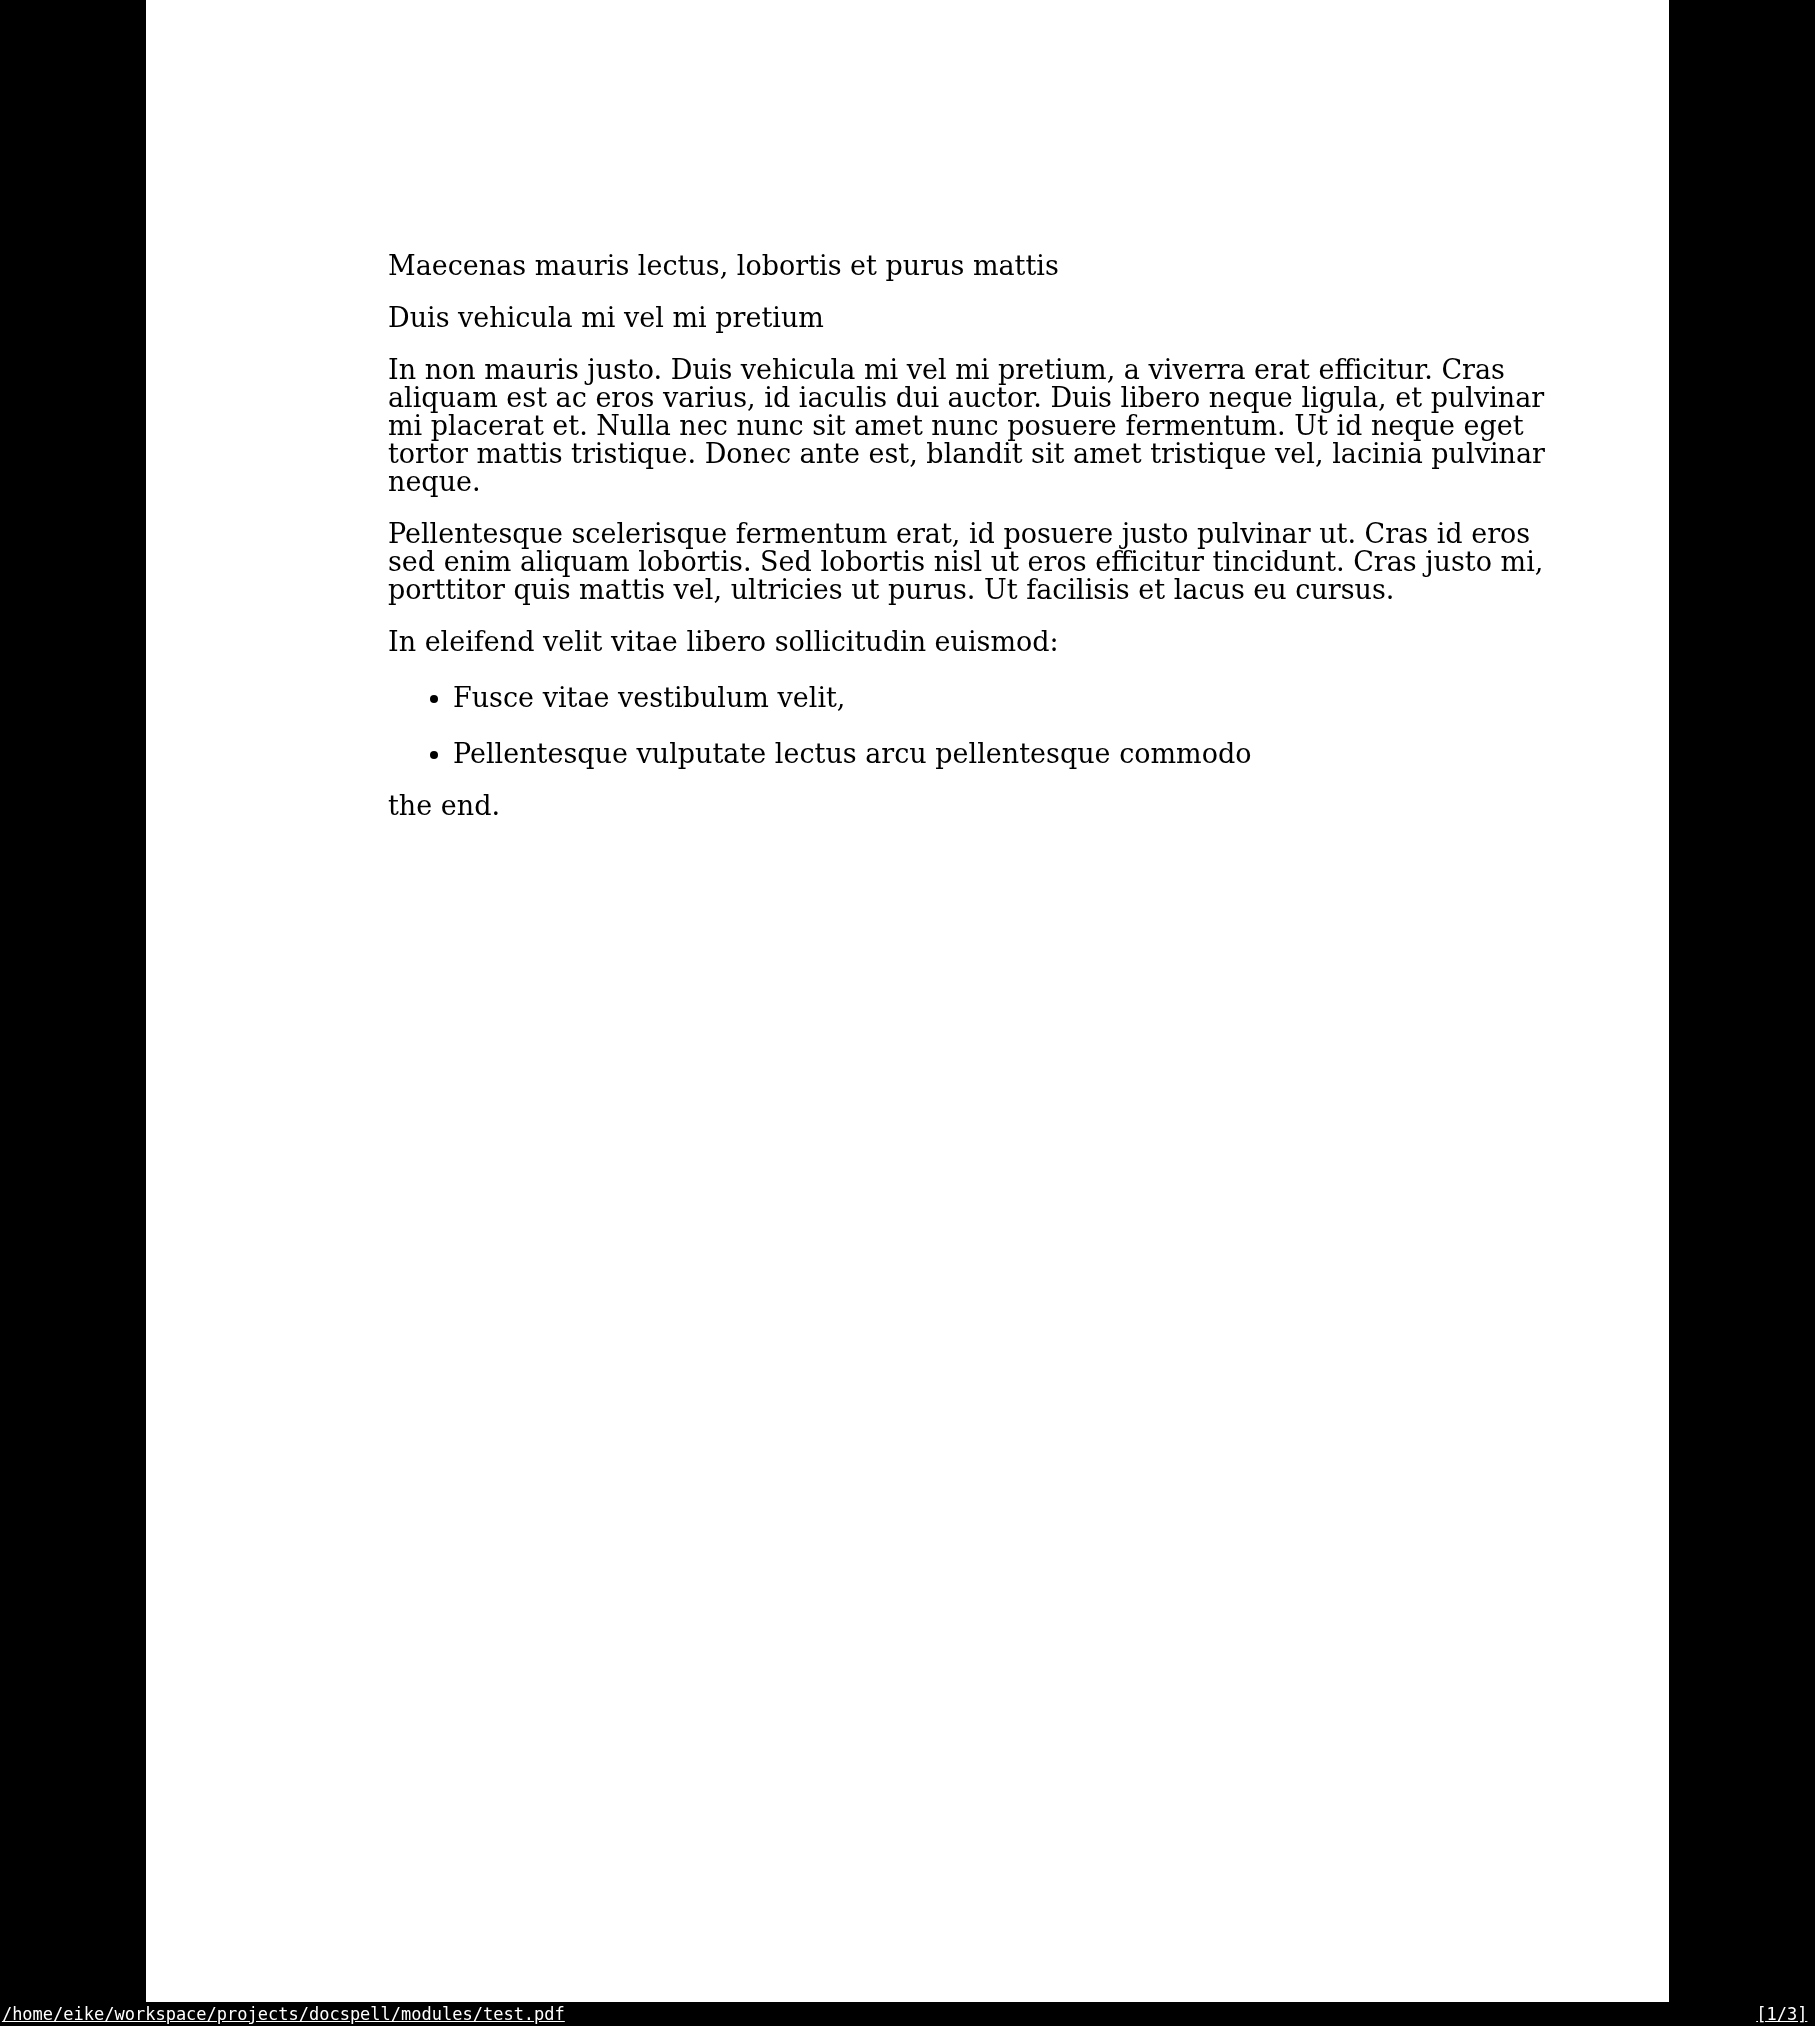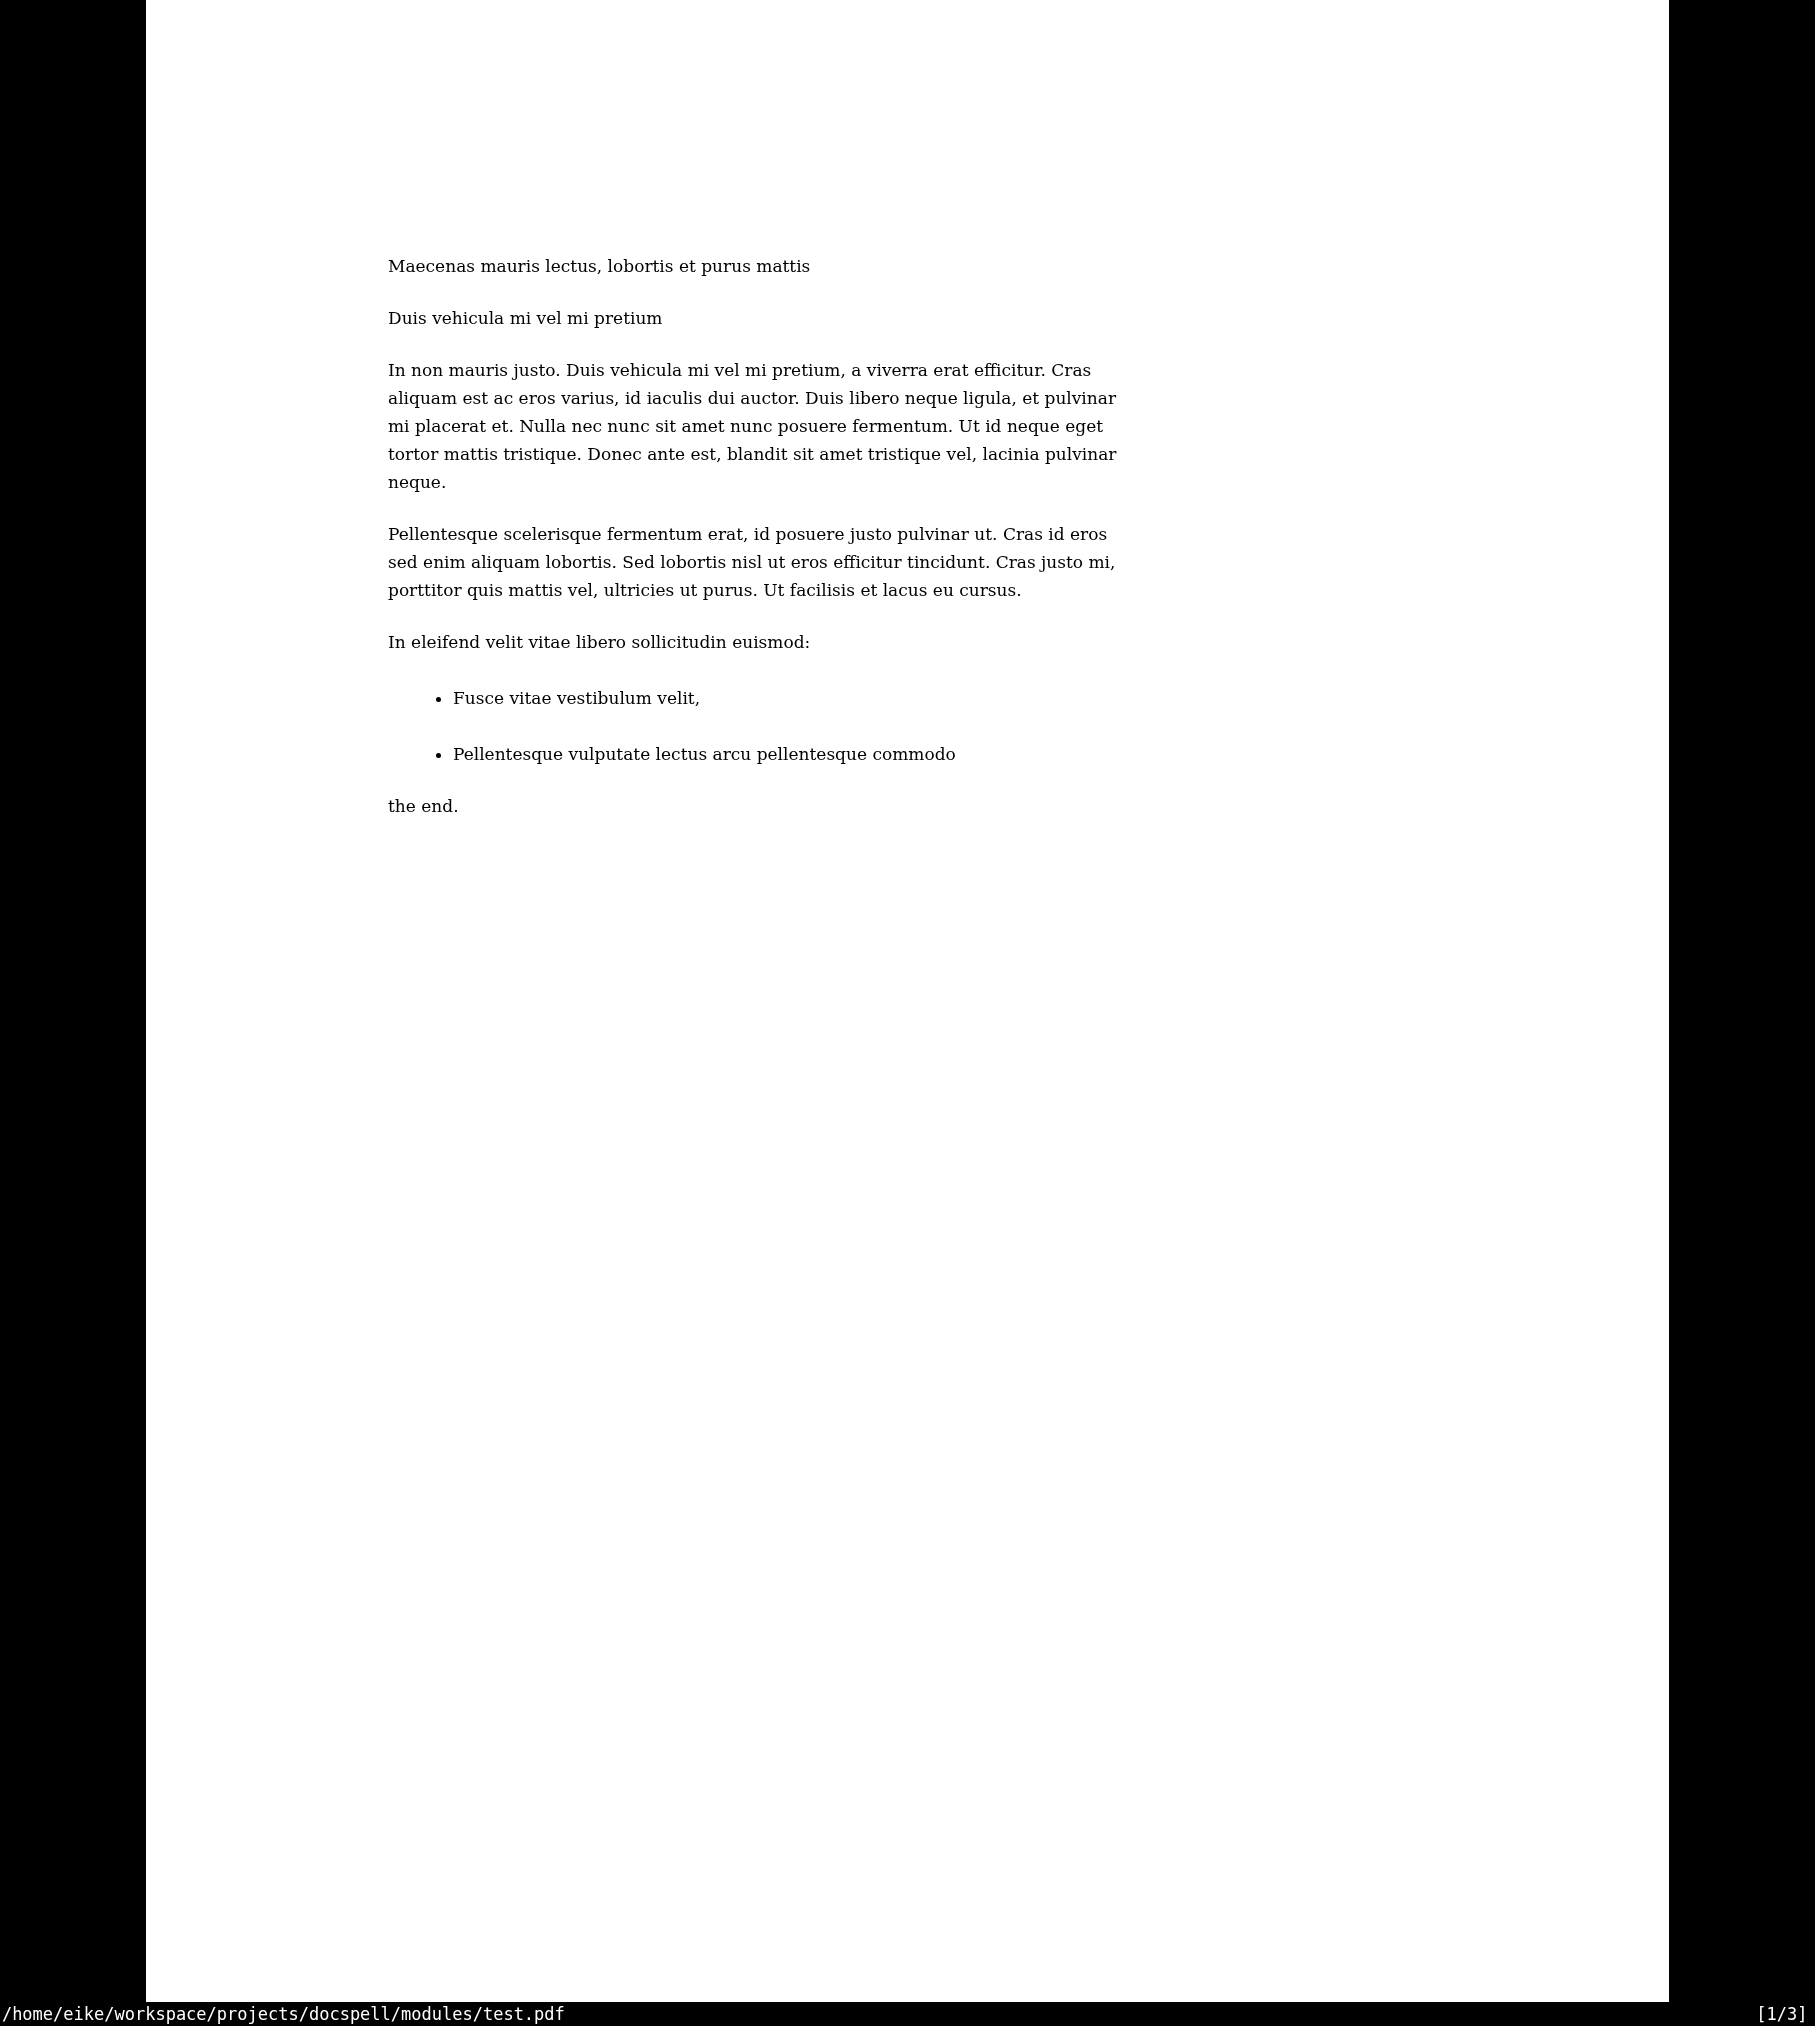--- a/index.html
+++ b/index.html
@@ -18,21 +18,21 @@
     position: absolute;
     left: 146px; top: 0;
     width: 1523px; height: 2002px;
     background: #ffffff;
   }
   .content {
     position: absolute;
     left: 242px; top: 252px;
     width: 1211px;
     color: #000000;
-    font-size: 17px;
+    font-size: 27px;
     line-height: 28px;
   }
   .block { margin-bottom: 24px; }
   .line { white-space: nowrap; }
   ul.bullet-list {
     margin: 24px 0;
     padding-left: 65px;
     list-style-type: disc;
   }
   ul.bullet-list li { line-height: 28px; margin-top: 28px; }
@@ -41,20 +41,21 @@
     left: 0; bottom: 0;
     width: 1815px; height: 24px;
     background: #000000;
     color: #ffffff;
     font-family: "DejaVu Sans Mono", monospace;
     font-size: 17px;
     display: flex;
     justify-content: space-between;
     align-items: center;
     padding: 0 7.6px 0 1.9px;
+    text-decoration: underline;
   }
   .statusbar span { white-space: nowrap; }
 </style>
 </head>
 <body>
 
 <div class="viewer">
 
   <div class="page">
     <div class="content">

